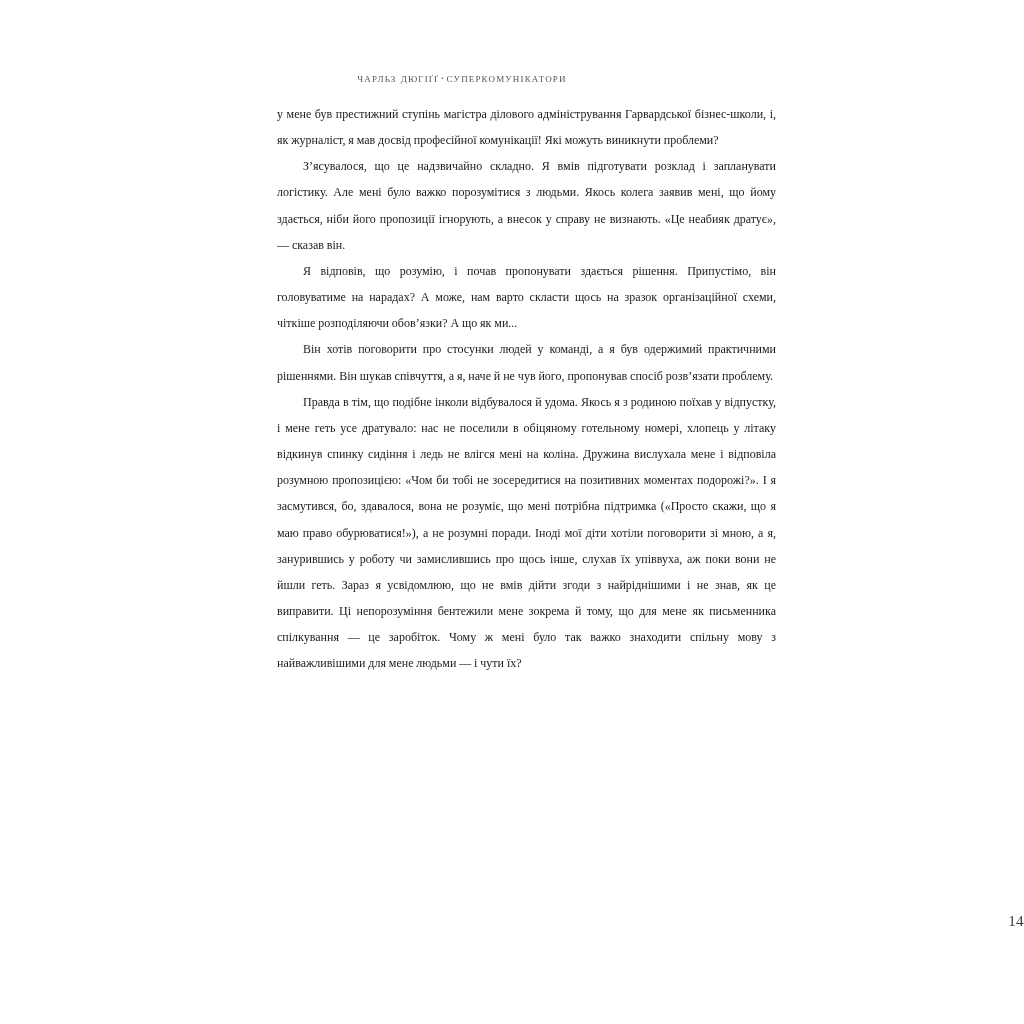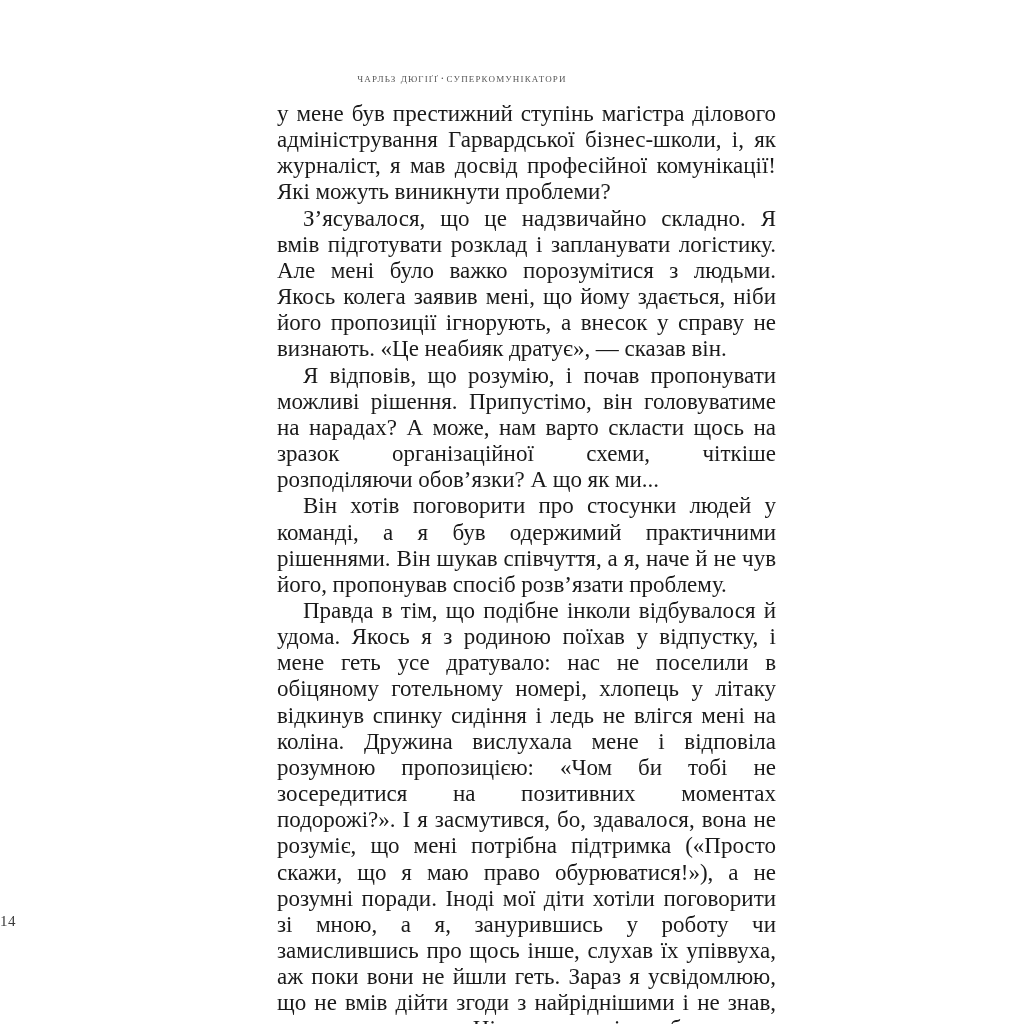--- a/index.html
+++ b/index.html
@@ -51,58 +51,58 @@
     position: absolute;
     left: 277px;
     top: 101px;
     width: 499px;
   }
 
   .para {
     margin: 0;
     text-align: justify;
     text-justify: inter-word;
-    font-size: 23px;
+    font-size: 12px;
     line-height: 26.15px;
     text-indent: 26px;
     hyphens: manual;
     word-spacing: -0.1px;
   }
   .para.continued {
     text-indent: 0;
   }
   .para:last-child {
     text-align: justify;
   }
 
   
   .folio {
     position: absolute;
     top: 911px;
     left: 0;
     width: 1024px;
-    text-align: left;
+    text-align: right;
     font-size: 15px;
     line-height: 20px;
     color: #3a3a3a;
     letter-spacing: 0.4px;
   }
 </style>
 </head>
 <body>
 
 <div class="page" style="background: rgb(255, 255, 255);">
 
   <div class="running-head" style="color: rgb(85, 85, 85);">
     <span>Чарльз Дюгіґґ</span><span class="rh-sep">·</span><span>Суперкомунікатори</span>
   </div>
 
   <div class="text-block">
     <p class="para continued">у мене був престижний ступінь магістра ділового адміністрування Гарвардської бізнес-школи, і, як журналіст, я мав досвід професійної комунікації! Які можуть виникнути проблеми?</p>
     <p class="para">З’ясувалося, що це надзвичайно складно. Я вмів підготувати розклад і запланувати логістику. Але мені було важко порозумітися з людьми. Якось колега заявив мені, що йому здається, ніби його пропозиції ігнорують, а внесок у справу не визнають. «Це неабияк дратує», — сказав він.</p>
-    <p class="para">Я відповів, що розумію, і почав пропонувати можливі рішення. Припустімо, він головуватиме на нарадах? А може, нам варто скласти щось на зразок організаційної схеми, чіткіше розподіляючи обов’язки? А що як ми...</p>
+    <p class="para">Я відповів, що розумію, і почав пропонувати здається рішення. Припустімо, він головуватиме на нарадах? А може, нам варто скласти щось на зразок організаційної схеми, чіткіше розподіляючи обов’язки? А що як ми...</p>
     <p class="para">Він хотів поговорити про стосунки людей у команді, а я був одержимий практичними рішеннями. Він шукав співчуття, а я, наче й не чув його, пропонував спосіб розв’язати проблему.</p>
     <p class="para">Правда в тім, що подібне інколи відбувалося й удома. Якось я з родиною поїхав у відпустку, і мене геть усе дратувало: нас не поселили в обіцяному готельному номері, хлопець у літаку відкинув спинку сидіння і ледь не влігся мені на коліна. Дружина вислухала мене і відповіла розумною пропозицією: «Чом би тобі не зосередитися на позитивних моментах подорожі?». І я засмутився, бо, здавалося, вона не розуміє, що мені потрібна підтримка («Просто скажи, що я маю право обурюватися!»), а не розумні поради. Іноді мої діти хотіли поговорити зі мною, а я, занурившись у роботу чи замислившись про щось інше, слухав їх упіввуха, аж поки вони не йшли геть. Зараз я усвідомлюю, що не вмів дійти згоди з найріднішими і не знав, як це виправити. Ці непорозуміння бентежили мене зокрема й тому, що для мене як письменника спілкування — це заробіток. Чому ж мені було так важко знаходити спільну мову з найважливішими для мене людьми — і чути їх?</p>
   </div>
 
   <div class="folio">14</div>
 
 </div>
 
 </body></html>

